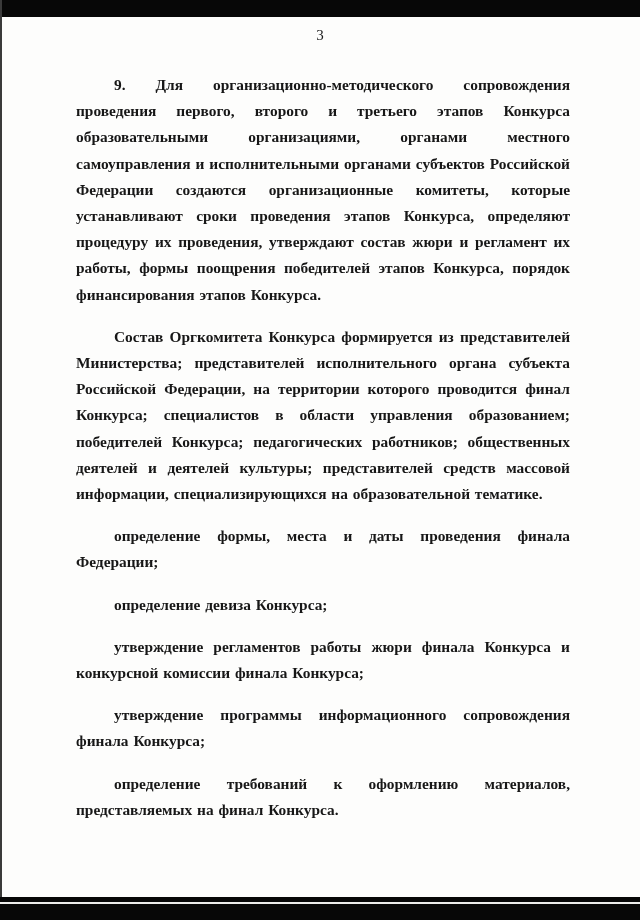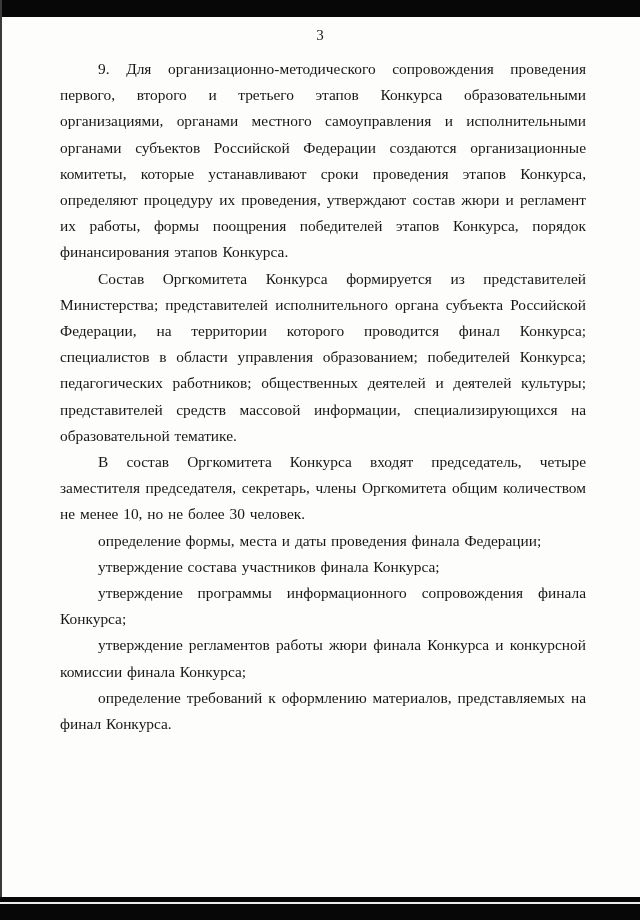--- a/index.html
+++ b/index.html
@@ -31,40 +31,40 @@
     position: absolute; top: 27px; left: 0; right: 0;
     text-align: center; font-size: 15px; color: #1c1c1c;
   }
   .content {
     position: absolute; left: 60px; right: 54px; top: 56px;
     color: #171717;
     font-size: 15.4px;
     line-height: 26.2px;
   }
   .para {
-    margin: 0;
+    margin: 16px;
     text-align: justify;
     text-indent: 38px;
     word-spacing: 1px;
+    font-weight: bold;
   }
 </style>
 </head>
 <body>
 
 <div class="scan-bar-top"></div>
 <div class="scan-edge-left"></div>
 
 <div class="page-number">3</div>
 
 <div class="content">
   <p class="para">9. Для организационно-методического сопровождения проведения первого, второго и третьего этапов Конкурса образовательными организациями, органами местного самоуправления и исполнительными органами субъектов Российской Федерации создаются организационные комитеты, которые устанавливают сроки проведения этапов Конкурса, определяют процедуру их проведения, утверждают состав жюри и регламент их работы, формы поощрения победителей этапов Конкурса, порядок финансирования этапов Конкурса.</p>
   <p class="para">Состав Оргкомитета Конкурса формируется из представителей Министерства; представителей исполнительного органа субъекта Российской Федерации, на территории которого проводится финал Конкурса; специалистов в области управления образованием; победителей Конкурса; педагогических работников; общественных деятелей и деятелей культуры; представителей средств массовой информации, специализирующихся на образовательной тематике.</p>
-  <p class="para">В состав Оргкомитета Конкурса входят председатель, четыре заместителя председателя, секретарь, члены Оргкомитета общим количеством не менее 10, но не более 30 человек.</p>
   <p class="para">определение формы, места и даты проведения финала Федерации;</p>
-  <p class="para">утверждение состава участников финала Конкурса;</p>
+  <p class="para">определение девиза Конкурса;</p>
+  <p class="para">утверждение регламентов работы жюри финала Конкурса и конкурсной комиссии финала Конкурса;</p>
   <p class="para">утверждение программы информационного сопровождения финала Конкурса;</p>
-  <p class="para">утверждение регламентов работы жюри финала Конкурса и конкурсной комиссии финала Конкурса;</p>
   <p class="para">определение требований к оформлению материалов, представляемых на финал Конкурса.</p>
 </div>
 
 <div class="scan-bar-bottom">
   <div class="white-line"></div>
 </div>
 
 </body></html>

